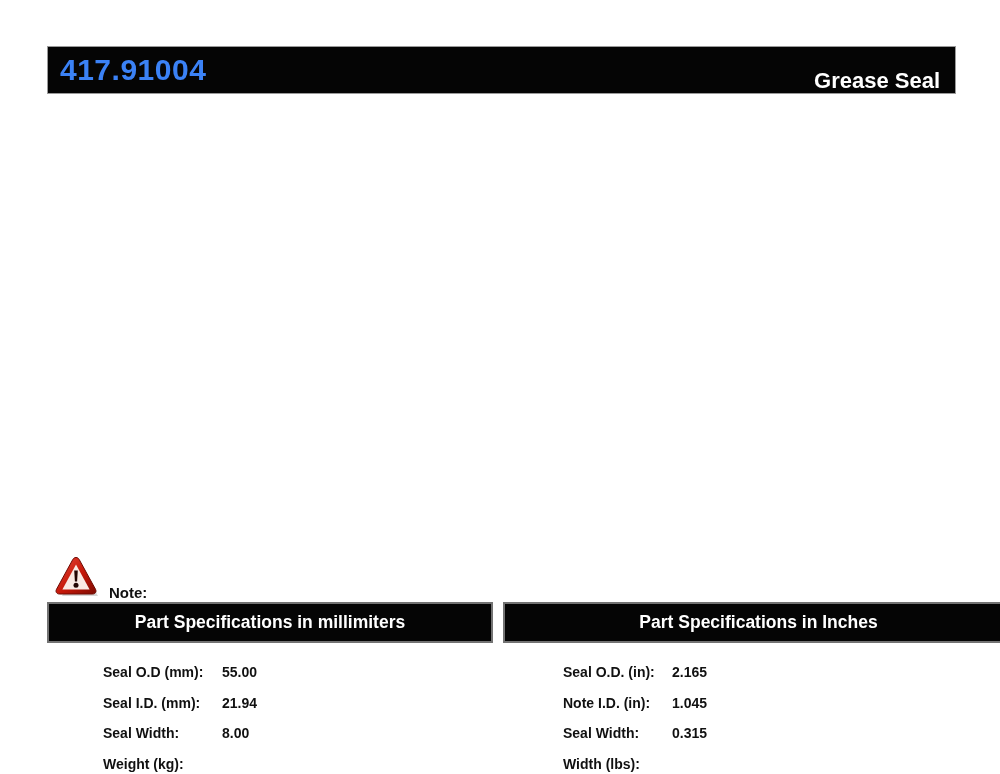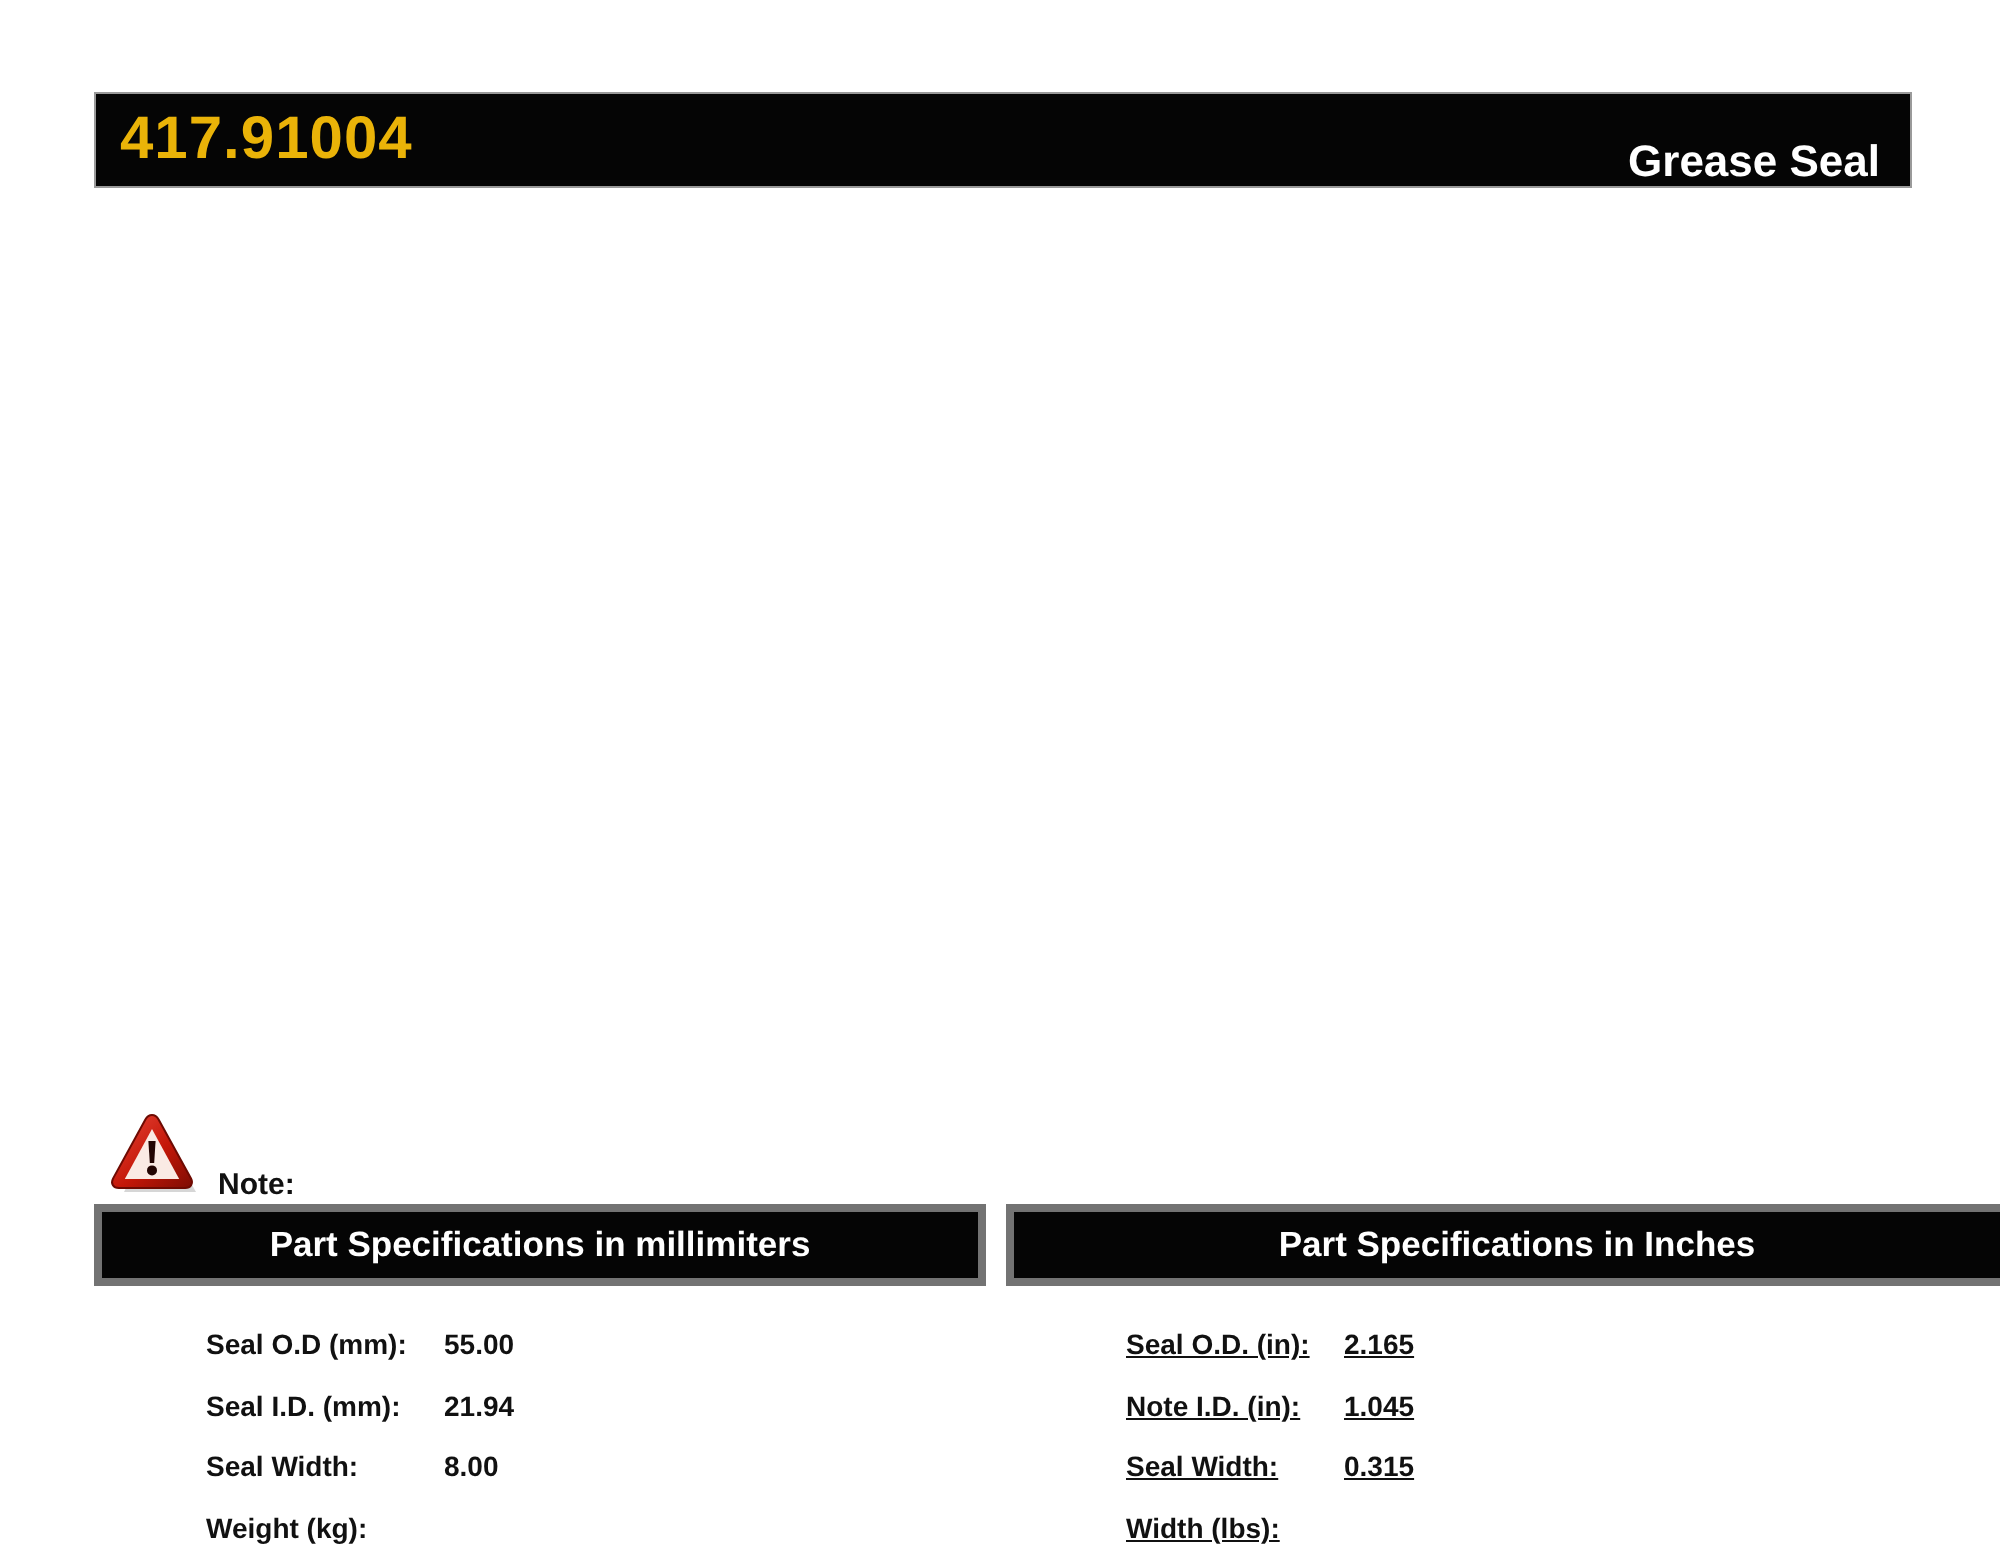--- a/index.html
+++ b/index.html
@@ -24,21 +24,21 @@
     height: 48px;
     background: #050505;
     border: 1px solid #9a9a9a;
     box-sizing: border-box;
     display: flex;
     align-items: center;
     justify-content: space-between;
     padding: 0 15px 0 12px;
   }
   .part-number {
-    color: #eab308;
+    color: #3b82f6;
     font-size: 30px;
     font-weight: bold;
     letter-spacing: 0.5px;
   }
   .part-name {
     color: #ffffff;
     font-size: 22px;
     font-weight: bold;
     margin-top: 21px;
   }
@@ -70,21 +70,21 @@
     color: #111111;
     margin-left: 9px;
     margin-top: 3px;
   }
   
   .spec-header {
     position: absolute;
     top: 602px;
     height: 41px;
     background: #050505;
-    border: 4px solid #737373;
+    border: 2px solid #737373;
     box-sizing: border-box;
     color: #ffffff;
     font-size: 17.5px;
     font-weight: bold;
     display: flex;
     align-items: center;
     justify-content: center;
   }
   .spec-header.mm   { left: 47px;  width: 446px; }
   .spec-header.inch { left: 503px; width: 511px; }
@@ -92,21 +92,21 @@
   .spec-rows {
     position: absolute;
     top: 651px;
     font-size: 14px;
     font-weight: bold;
     color: #111111;
     line-height: 18.7px;
     white-space: nowrap;
   }
   .spec-rows.mm   { left: 103px; }
-  .spec-rows.inch { left: 563px; text-decoration: underline; }
+  .spec-rows.inch { left: 563px; }
   .spec-row { display: flex; margin-top: 12px; }
   .spec-rows.mm   .spec-label { width: 119px; }
   .spec-rows.inch .spec-label { width: 109px; }
   .spec-value { }
 </style>
 </head>
 <body>
 
 <div class="page">
 

